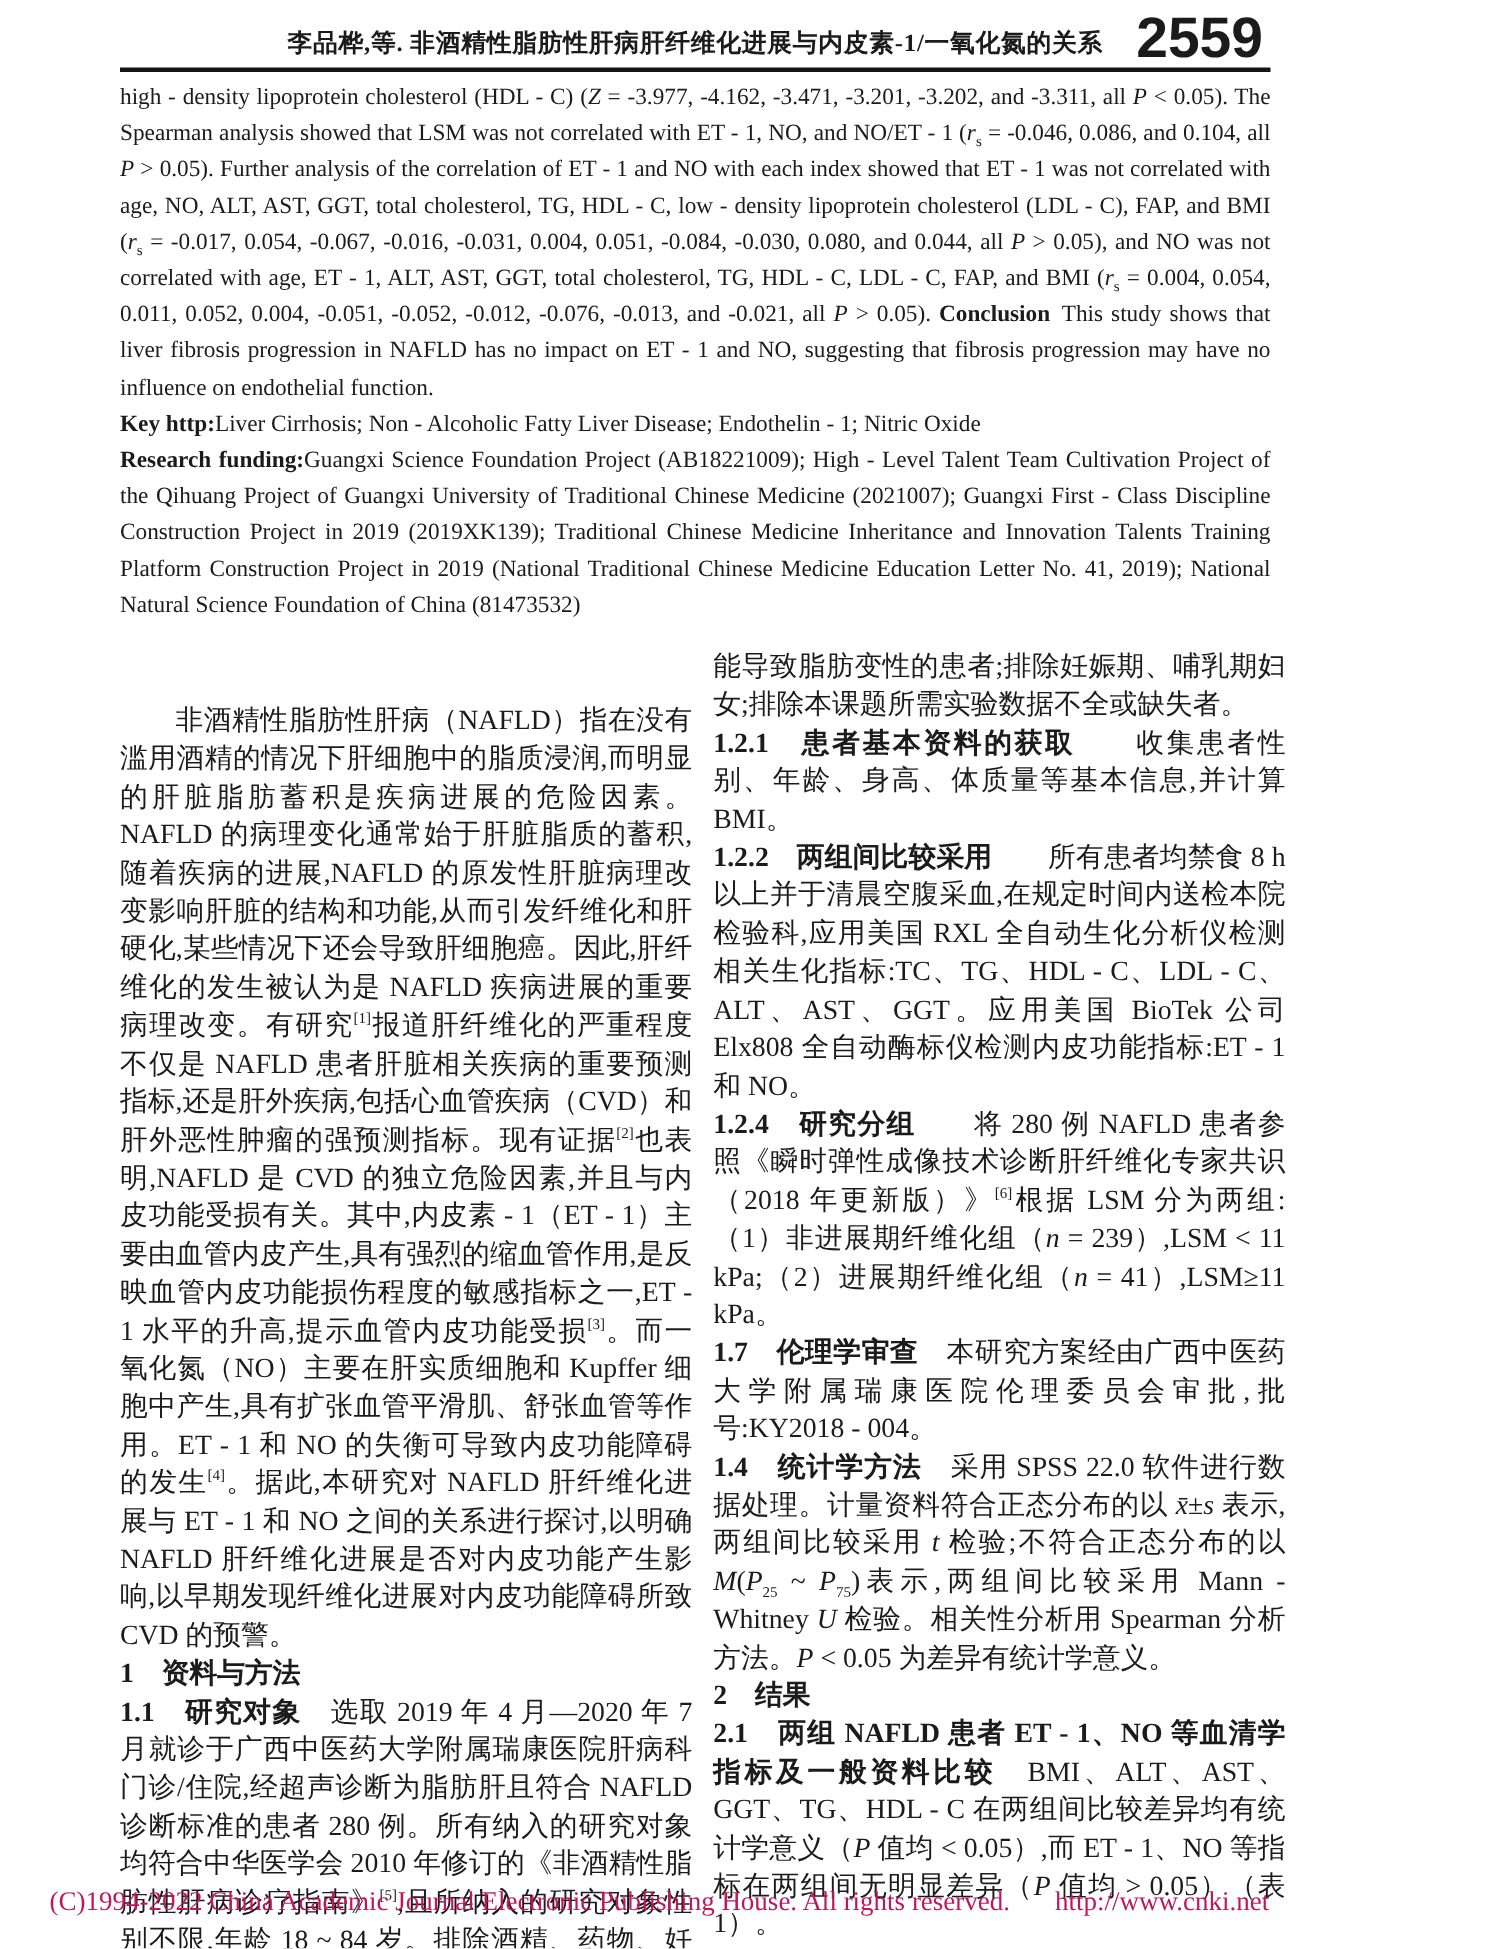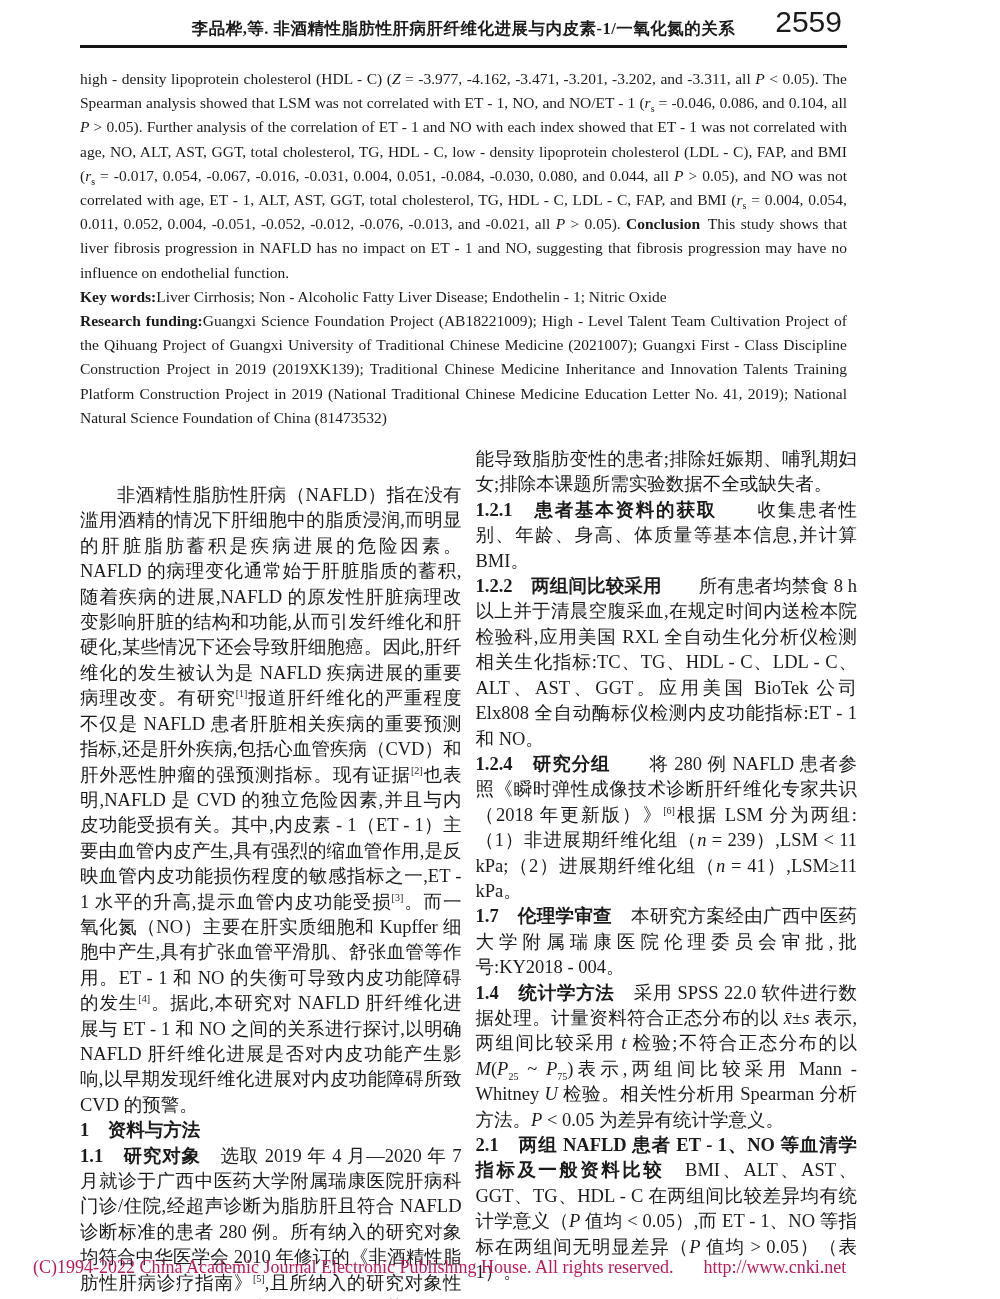--- a/index.html
+++ b/index.html
@@ -16,30 +16,30 @@
   .header-title {
     text-align:center;
     padding-top:18px;
     font-size:16.5px;
     font-weight:bold;
     letter-spacing:0.5px;
   }
   .page-number {
     position:absolute; top:5px; right:85px;
     font-family:"Liberation Sans", sans-serif;
-    font-size:30px; font-weight:normal;
+    font-size:38px; font-weight:bold;
   }
   .header-rule {
     margin:5px 80px 0 80px;
     border-top:3px solid #141414;
     height:0;
   }
   
   .abstract {
-    margin:19px 80px 0 80px;
+    margin:5px 80px 0 80px;
     font-size:15.5px;
     line-height:24.2px;
     text-align:justify;
   }
   .abstract p { margin:0; }
   .abs-label { font-weight:bold; }
   
   .columns {
     display:flex;
     margin:17px 70px 0 80px;
@@ -74,37 +74,38 @@
 <div class="page">
 
   <div class="header">
     <div class="header-title">李品桦,等. 非酒精性脂肪性肝病肝纤维化进展与内皮素-1/一氧化氮的关系</div>
     <div class="page-number">2559</div>
   </div>
   <div class="header-rule"></div>
 
   <div class="abstract">
     <p class="abs-text"><span>high - density lipoprotein cholesterol (HDL - C) (</span><span class="seg-i">Z</span><span> = -3.977, -4.162, -3.471, -3.201, -3.202, and -3.311, all </span><span class="seg-i">P</span><span> &lt; 0.05). The Spearman analysis showed that LSM was not correlated with ET - 1, NO, and NO/ET - 1 (</span><span class="seg-i">r</span><sub>s</sub><span> = -0.046, 0.086, and 0.104, all </span><span class="seg-i">P</span><span> &gt; 0.05). Further analysis of the correlation of ET - 1 and NO with each index showed that ET - 1 was not correlated with age, NO, ALT, AST, GGT, total cholesterol, TG, HDL - C, low - density lipoprotein cholesterol (LDL - C), FAP, and BMI (</span><span class="seg-i">r</span><sub>s</sub><span> = -0.017, 0.054, -0.067, -0.016, -0.031, 0.004, 0.051, -0.084, -0.030, 0.080, and 0.044, all </span><span class="seg-i">P</span><span> &gt; 0.05), and NO was not correlated with age, ET - 1, ALT, AST, GGT, total cholesterol, TG, HDL - C, LDL - C, FAP, and BMI (</span><span class="seg-i">r</span><sub>s</sub><span> = 0.004, 0.054, 0.011, 0.052, 0.004, -0.051, -0.052, -0.012, -0.076, -0.013, and -0.021, all </span><span class="seg-i">P</span><span> &gt; 0.05). </span><span class="seg-b">Conclusion</span><span> This study shows that liver fibrosis progression in NAFLD has no impact on ET - 1 and NO, suggesting that fibrosis progression may have no influence on endothelial function.</span></p>
-    <p class="abs-keywords"><span class="abs-label">Key words:</span><span>Liver Cirrhosis; Non - Alcoholic Fatty Liver Disease; Endothelin - 1; Nitric Oxide</span></p>
+    <p class="abs-keywords"><span class="abs-label">Key http:</span><span>Liver Cirrhosis; Non - Alcoholic Fatty Liver Disease; Endothelin - 1; Nitric Oxide</span></p>
     <p class="abs-funding"><span class="abs-label">Research funding:</span><span>Guangxi Science Foundation Project (AB18221009); High - Level Talent Team Cultivation Project of the Qihuang Project of Guangxi University of Traditional Chinese Medicine (2021007); Guangxi First - Class Discipline Construction Project in 2019 (2019XK139); Traditional Chinese Medicine Inheritance and Innovation Talents Training Platform Construction Project in 2019 (National Traditional Chinese Medicine Education Letter No. 41, 2019); National Natural Science Foundation of China (81473532)</span></p>
   </div>
 
   <div class="columns">
     <div class="col">
         <p class="para indent"><span>非酒精性脂肪性肝病（NAFLD）指在没有滥用酒精的情况下肝细胞中的脂质浸润,而明显的肝脏脂肪蓄积是疾病进展的危险因素。NAFLD 的病理变化通常始于肝脏脂质的蓄积,随着疾病的进展,NAFLD 的原发性肝脏病理改变影响肝脏的结构和功能,从而引发纤维化和肝硬化,某些情况下还会导致肝细胞癌。因此,肝纤维化的发生被认为是 NAFLD 疾病进展的重要病理改变。有研究</span><sup>[1]</sup><span>报道肝纤维化的严重程度不仅是 NAFLD 患者肝脏相关疾病的重要预测指标,还是肝外疾病,包括心血管疾病（CVD）和肝外恶性肿瘤的强预测指标。现有证据</span><sup>[2]</sup><span>也表明,NAFLD 是 CVD 的独立危险因素,并且与内皮功能受损有关。其中,内皮素 - 1（ET - 1）主要由血管内皮产生,具有强烈的缩血管作用,是反映血管内皮功能损伤程度的敏感指标之一,ET - 1 水平的升高,提示血管内皮功能受损</span><sup>[3]</sup><span>。而一氧化氮（NO）主要在肝实质细胞和 Kupffer 细胞中产生,具有扩张血管平滑肌、舒张血管等作用。ET - 1 和 NO 的失衡可导致内皮功能障碍的发生</span><sup>[4]</sup><span>。据此,本研究对 NAFLD 肝纤维化进展与 ET - 1 和 NO 之间的关系进行探讨,以明确 NAFLD 肝纤维化进展是否对内皮功能产生影响,以早期发现纤维化进展对内皮功能障碍所致 CVD 的预警。</span></p>
         <p class="sec-heading"><span>1　资料与方法</span></p>
         <p class="para"><span class="seg-b">1.1　研究对象</span><span>　选取 2019 年 4 月—2020 年 7 月就诊于广西中医药大学附属瑞康医院肝病科门诊/住院,经超声诊断为脂肪肝且符合 NAFLD 诊断标准的患者 280 例。所有纳入的研究对象均符合中华医学会 2010 年修订的《非酒精性脂肪性肝病诊疗指南》</span><sup>[5]</sup><span>,且所纳入的研究对象性别不限,年龄 18 ~ 84 岁。排除酒精、药物、妊娠等所致的脂肪肝及病毒性肝炎;排除心、脑、肾、肺等生命活动重要脏器有严重的原发性疾病患者;排除明确诊断为糖尿病、高血压病的患者;排除合并使用他汀类降脂药物可</span></p>
       </div>
     <div class="col">
         <p class="para"><span>能导致脂肪变性的患者;排除妊娠期、哺乳期妇女;排除本课题所需实验数据不全或缺失者。</span></p>
         <p class="para"><span class="seg-b">1.2.1　患者基本资料的获取</span><span>　　收集患者性别、年龄、身高、体质量等基本信息,并计算 BMI。</span></p>
         <p class="para"><span class="seg-b">1.2.2　两组间比较采用</span><span>　　所有患者均禁食 8 h 以上并于清晨空腹采血,在规定时间内送检本院检验科,应用美国 RXL 全自动生化分析仪检测相关生化指标:TC、TG、HDL - C、LDL - C、ALT、AST、GGT。应用美国 BioTek 公司 Elx808 全自动酶标仪检测内皮功能指标:ET - 1 和 NO。</span></p>
         <p class="para"><span class="seg-b">1.2.4　研究分组</span><span>　　将 280 例 NAFLD 患者参照《瞬时弹性成像技术诊断肝纤维化专家共识（2018 年更新版）》</span><sup>[6]</sup><span>根据 LSM 分为两组:（1）非进展期纤维化组（</span><span class="seg-i">n</span><span> = 239）,LSM &lt; 11 kPa;（2）进展期纤维化组（</span><span class="seg-i">n</span><span> = 41）,LSM≥11 kPa。</span></p>
         <p class="para"><span class="seg-b">1.7　伦理学审查</span><span>　本研究方案经由广西中医药大学附属瑞康医院伦理委员会审批,批号:KY2018 - 004。</span></p>
         <p class="para"><span class="seg-b">1.4　统计学方法</span><span>　采用 SPSS 22.0 软件进行数据处理。计量资料符合正态分布的以 </span><span class="seg-i">x̄</span><span>±</span><span class="seg-i">s</span><span> 表示,两组间比较采用 </span><span class="seg-i">t</span><span> 检验;不符合正态分布的以 </span><span class="seg-i">M</span><span>(</span><span class="seg-i">P</span><sub>25</sub><span> ~ </span><span class="seg-i">P</span><sub>75</sub><span>)表示,两组间比较采用 Mann - Whitney </span><span class="seg-i">U</span><span> 检验。相关性分析用 Spearman 分析方法。</span><span class="seg-i">P</span><span> &lt; 0.05 为差异有统计学意义。</span></p>
+        <p class="sec-heading"><span>2　结果</span></p>
         <p class="para"><span class="seg-b">2.1　两组 NAFLD 患者 ET - 1、NO 等血清学指标及一般资料比较</span><span>　BMI、ALT、AST、GGT、TG、HDL - C 在两组间比较差异均有统计学意义（</span><span class="seg-i">P</span><span> 值均 &lt; 0.05）,而 ET - 1、NO 等指标在两组间无明显差异（</span><span class="seg-i">P</span><span> 值均 &gt; 0.05）（表 1）。</span></p>
       </div>
   </div>
 
   <div class="footer">
     <span>(C)1994-2022 China Academic Journal Electronic Publishing House. All rights reserved.</span><span class="footer-url">http://www.cnki.net</span>
   </div>
 
 </div>
 

